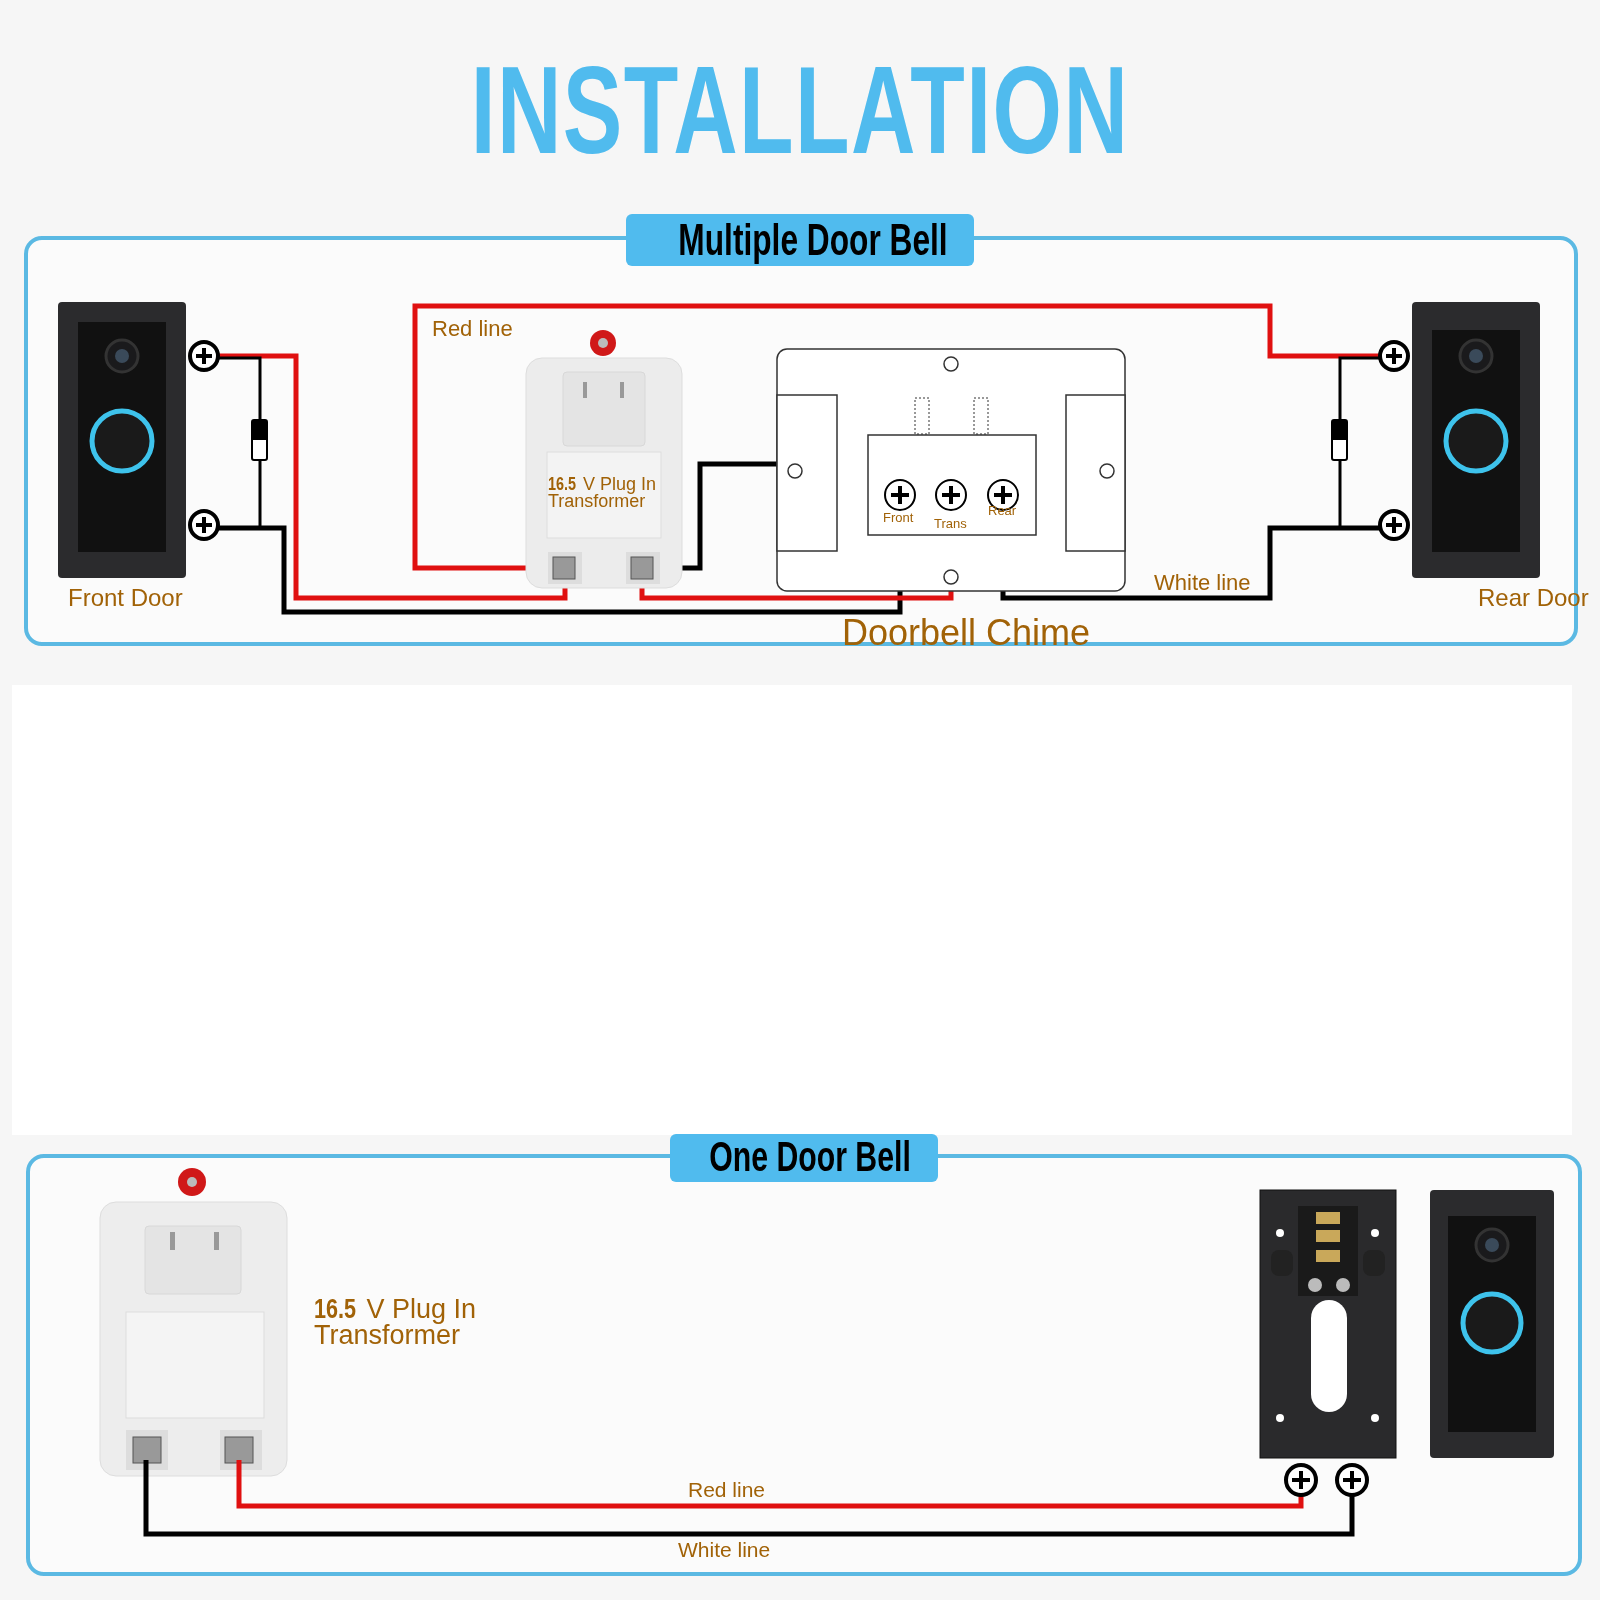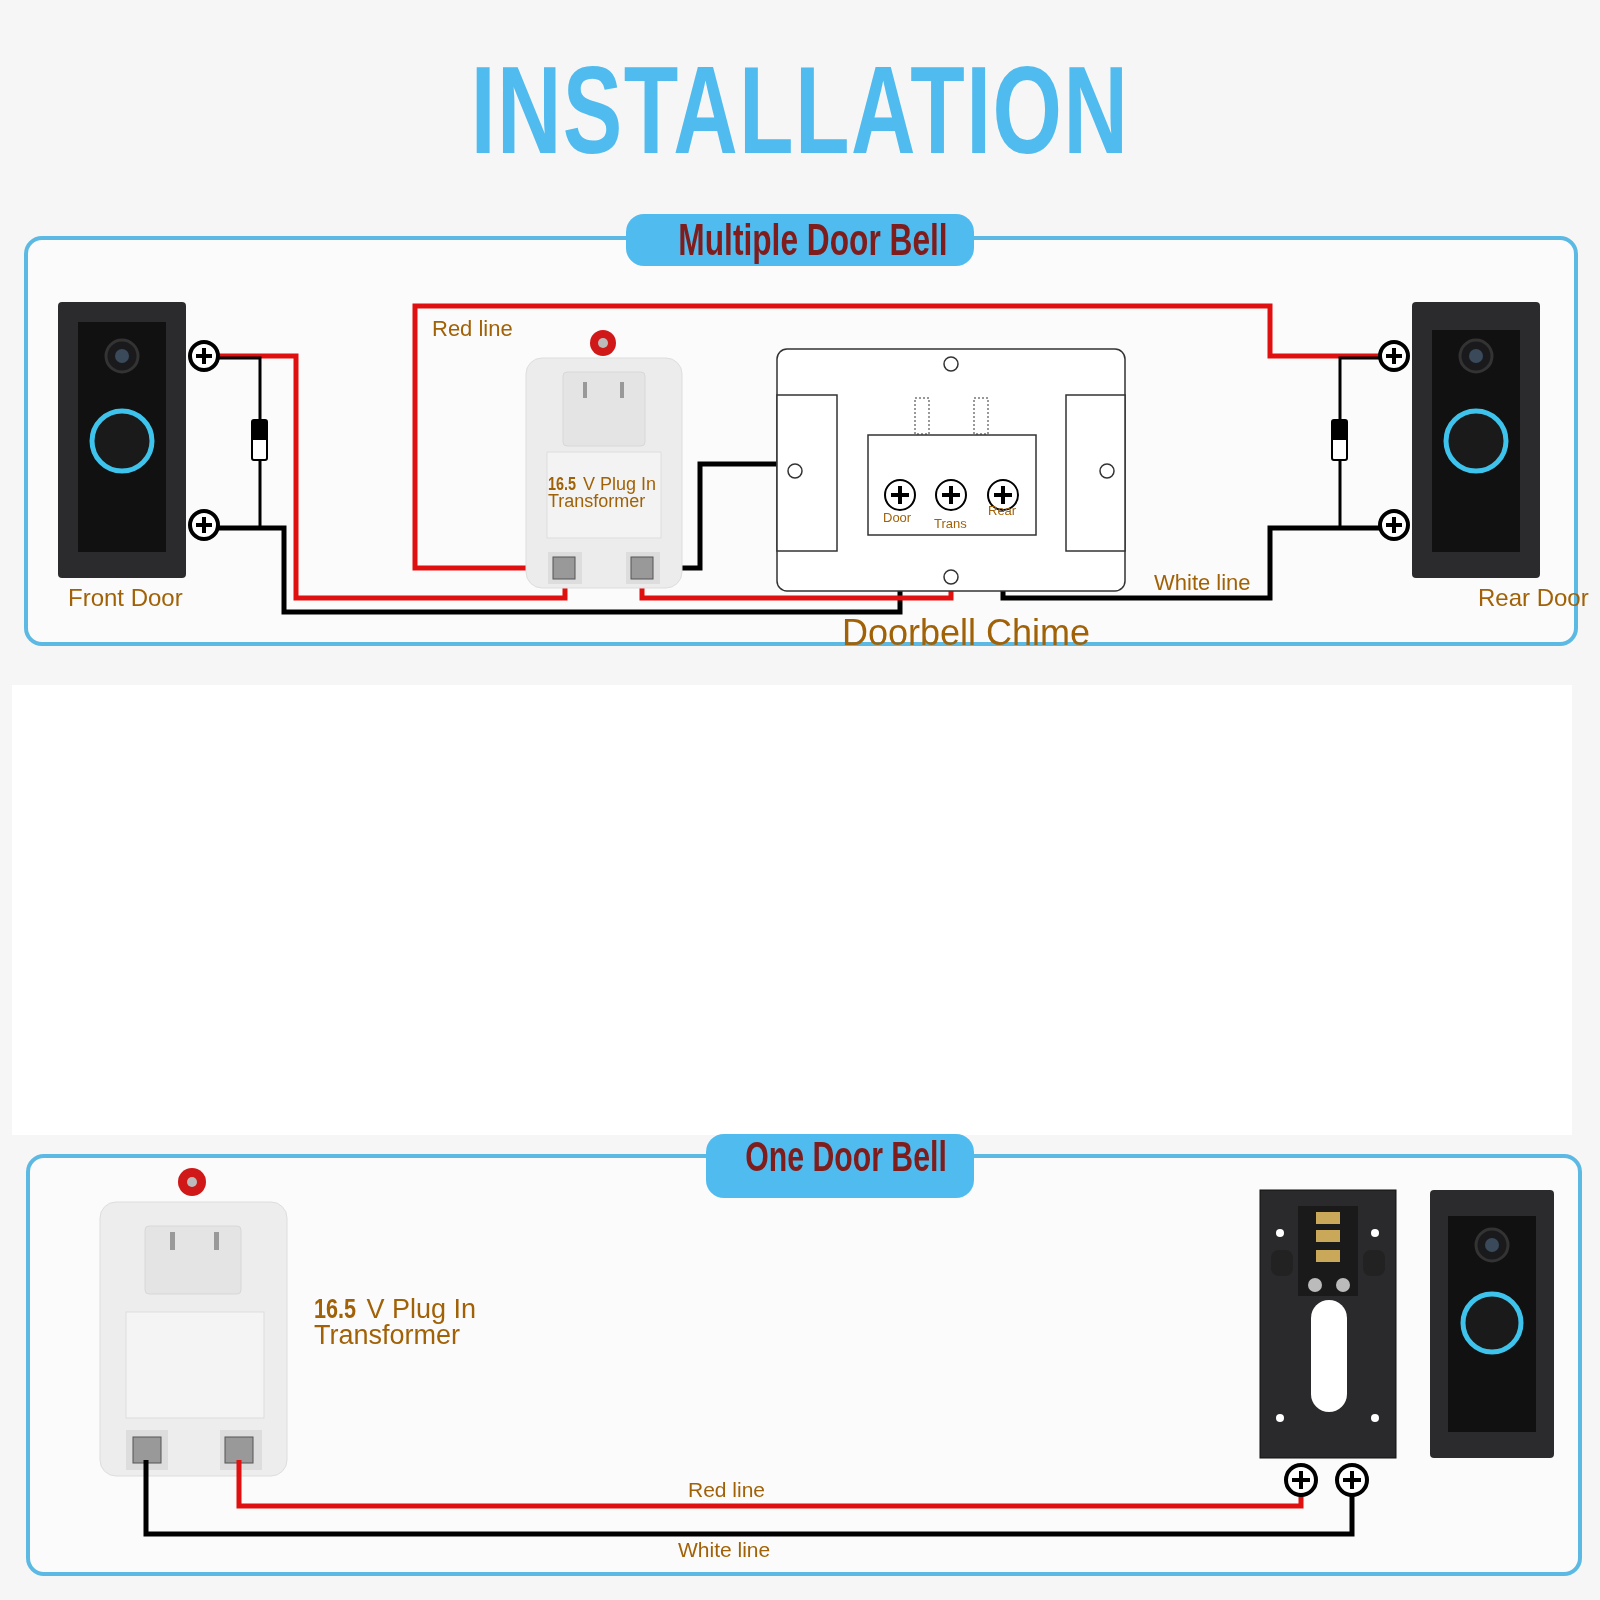--- a/index.html
+++ b/index.html
@@ -1,20 +1,20 @@
 <!DOCTYPE html>
 <html><head>
   <meta charset="utf-8">
   <style>
     html, body { margin:0; padding:0; }
     body { width:1600px; height:1600px; background:#f6f6f6; position:relative; overflow:hidden; font-family:"Liberation Sans", sans-serif; }
     .bg-mid { position:absolute; left:12px; top:685px; width:1560px; height:450px; background:#ffffff; }
     .title { position:absolute; left:0; width:1600px; top:40px; text-align:center; font-family:"Liberation Sans", sans-serif; font-weight:bold; font-size:124px; color:#50bbee; transform:scaleX(0.72); transform-origin:center; letter-spacing:2px; line-height:140px; }
     .panel { position:absolute; border:4px solid #5bb9e3; border-radius:18px; background:rgba(255,255,255,0.55); }
-    .badge { position:absolute; background:#50bbee; border-radius:18px; color:#7f1d1d; font-weight:bold; text-align:center; }
+    .badge { position:absolute; background:#50bbee; border-radius:6px; color:#000000; font-weight:bold; text-align:center; }
     .badge span { display:inline-block; transform:scaleX(0.72); transform-origin:center; white-space:nowrap; }
     .lbl { position:absolute; color:#a16207; font-family:"Liberation Sans", sans-serif; white-space:nowrap; }
   </style>
 </head>
 <body>
 
 <div class="bg-mid"></div>
 
 <div class="title">INSTALLATION</div>
 
@@ -120,26 +120,26 @@
 
 <div class="lbl" style="left:432px; top:316px; font-size:22px;">Red line</div>
 <div class="lbl" style="left:60px; top:584px; font-size:24px;margin-left:8px;">Front Door</div>
 <div class="lbl" style="left:1448px; top:584px; font-size:24px;margin-left:30px;">Rear Door</div>
 <div class="lbl" style="left:1154px; top:570px; font-size:22px;">White line</div>
 <div class="lbl" style="left:842px; top:612px; font-size:36px;">Doorbell Chime</div>
 <div class="lbl" style="left:548px; top:476px; font-size:18px; line-height:17px;">
   <b style="display:inline-block; transform:scaleX(0.8); transform-origin:left;">16.5</b><span>V Plug In</span><br>
   <span>Transformer</span>
 </div>
-<div class="lbl" style="left:883px; top:510px; font-size:13px;">Door</div>
+<div class="lbl" style="left:883px; top:510px; font-size:13px;">Front</div>
 <div class="lbl" style="left:934px; top:506px; font-size:13px;margin-top:10px;">Trans</div>
 <div class="lbl" style="left:988px; top:503px; font-size:13px;">Rear</div>
 
 <div class="panel" style="left:26px; top:1154px; width:1548px; height:414px;"></div>
-<div class="badge" style="left:706px; top:1134px; width:268px; height:64px; font-size:42px; line-height:46px;text-align:center;">
+<div class="badge" style="left:670px; top:1134px; width:268px; height:48px; font-size:42px; line-height:46px;text-align:center;">
   <span>One Door Bell</span>
 </div>
 
 <svg width="1600" height="1600" style="position:absolute; left:0; top:0;">
 
   <g>
     <circle cx="192" cy="1182" r="14" fill="#d01818"></circle>
     <circle cx="192" cy="1182" r="5" fill="#bbb"></circle>
     <rect x="100" y="1202" width="187" height="274" rx="16" fill="#ededed" stroke="#ddd"></rect>
     <rect x="145" y="1226" width="96" height="68" rx="4" fill="#e4e4e4" stroke="#d8d8d8"></rect>

